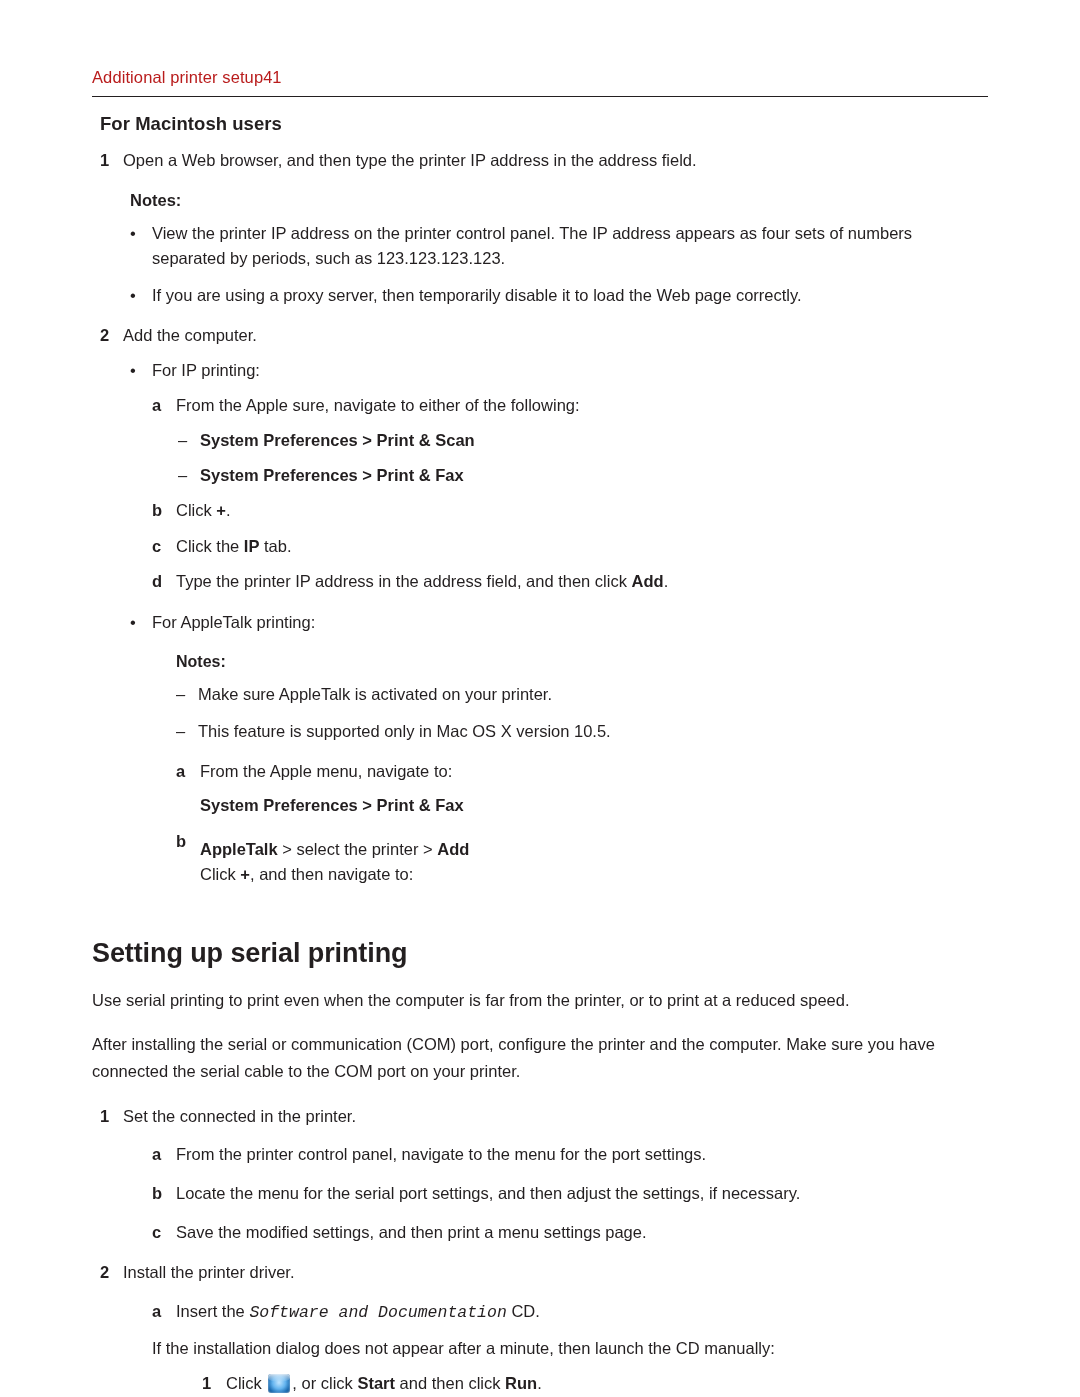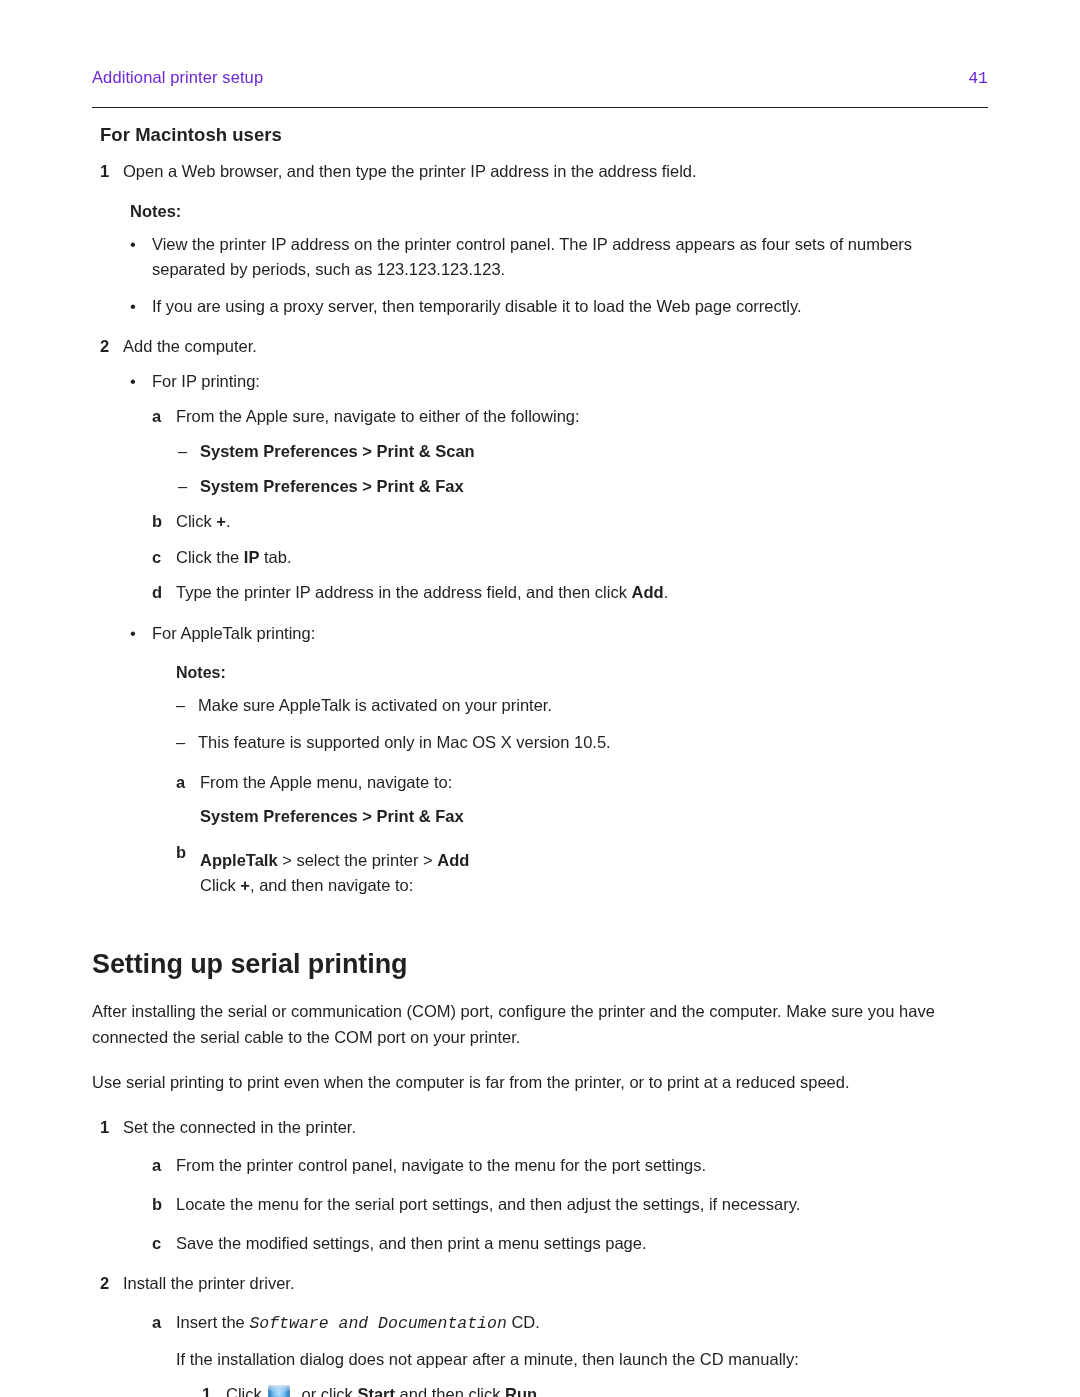--- a/index.html
+++ b/index.html
@@ -17,29 +17,28 @@
   .page {
     position: relative;
     width: 1080px;
     height: 1397px;
     box-sizing: border-box;
     padding: 68px 92px 0 92px;
   }
   
   .header {
     display: flex;
-    justify-content: space-between;
     align-items: baseline;
     font-size: 16.5px;
-    color: #6d28d9;
-    padding-bottom: 19px;
+    color: #b91c1c;
+    padding-bottom: 9px;
     border-bottom: 1.5px solid #231f20;
   }
   .header-left { letter-spacing: 0.1px; }
-  .header-right { font-size: 16.5px; font-family: Liberation Mono, monospace; }
+  .header-right { font-size: 16.5px; }
 
   
   .h3 {
     font-size: 18.5px;
     font-weight: bold;
     margin: 16px 0 0 8px;
     letter-spacing: 0.05px;
   }
   .h1 {
     font-size: 27px;
@@ -224,22 +223,22 @@
         <b>AppleTalk</b><span> &gt; select the printer &gt; </span><b>Add</b>
       </div>
       <div>
         <span>Click </span><b>+</b><span>, and then navigate to:</span>
       </div>
     </div>
   </div>
 
   <div class="h1">Setting up serial printing</div>
 
+  <p class="body">Use serial printing to print even when the computer is far from the printer, or to print at a reduced speed.</p>
   <p class="body">After installing the serial or communication (COM) port, configure the printer and the computer. Make sure you have connected the serial cable to the COM port on your printer.</p>
-  <p class="body">Use serial printing to print even when the computer is far from the printer, or to print at a reduced speed.</p>
 
   <div class="row lvl1 gap-lg">
     <div class="marker">1</div>
     <div class="txt">Set the connected in the printer.</div>
   </div>
 
   <div class="row lvl-a">
     <div class="marker">a</div>
     <div class="txt">From the printer control panel, navigate to the menu for the port settings.</div>
   </div>
@@ -259,21 +258,21 @@
     <div class="txt">Install the printer driver.</div>
   </div>
 
   <div class="row lvl-a">
     <div class="marker">a</div>
     <div class="txt">
       <span>Insert the </span><i>Software and Documentation</i><span> CD.</span>
     </div>
   </div>
 
-  <div class="row lvl-a" style="margin-top:11px;">
+  <div class="row lvl-a" style="margin-top:11px;flex-direction:column;">
     <div class="marker"></div>
     <div class="txt">If the installation dialog does not appear after a minute, then launch the CD manually:</div>
   </div>
 
   <div class="row lvl-num3">
     <div class="marker">1</div>
     <div class="txt">
       <span>Click </span><span class="win-logo"><span class="gloss"></span></span><span>, or click </span><b>Start</b><span> and then click </span><b>Run</b><span>.</span>
     </div>
   </div>

